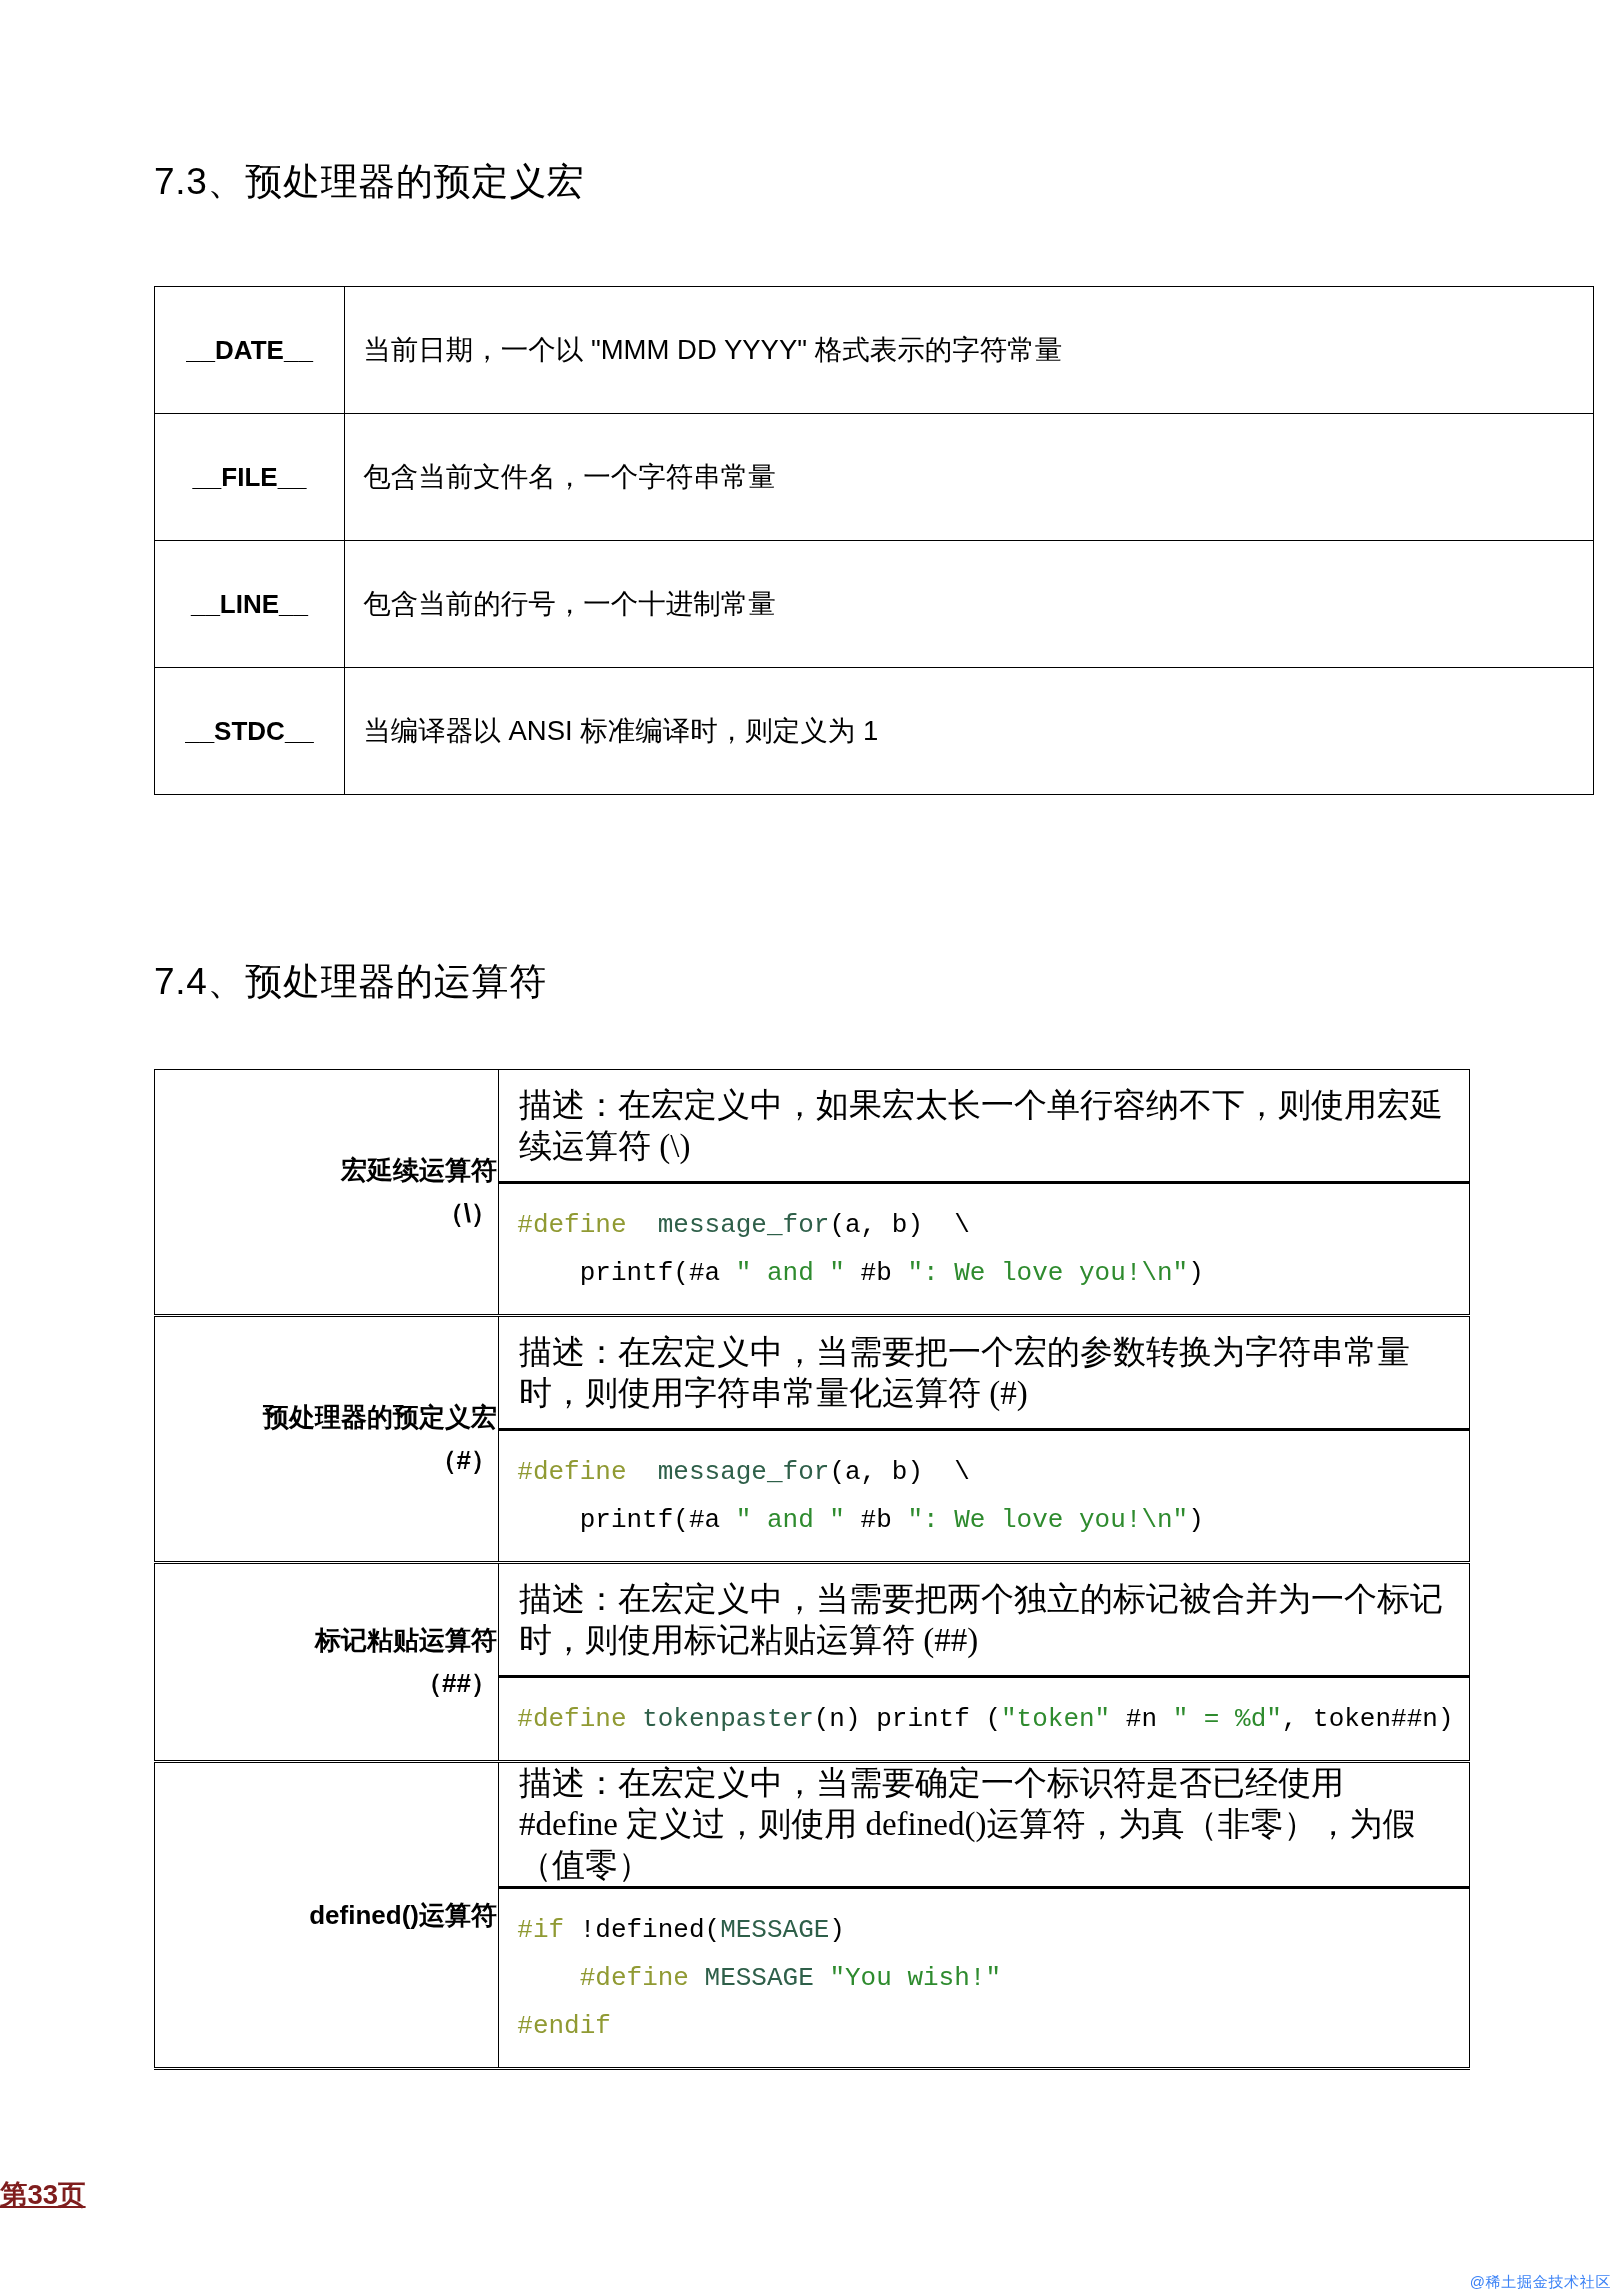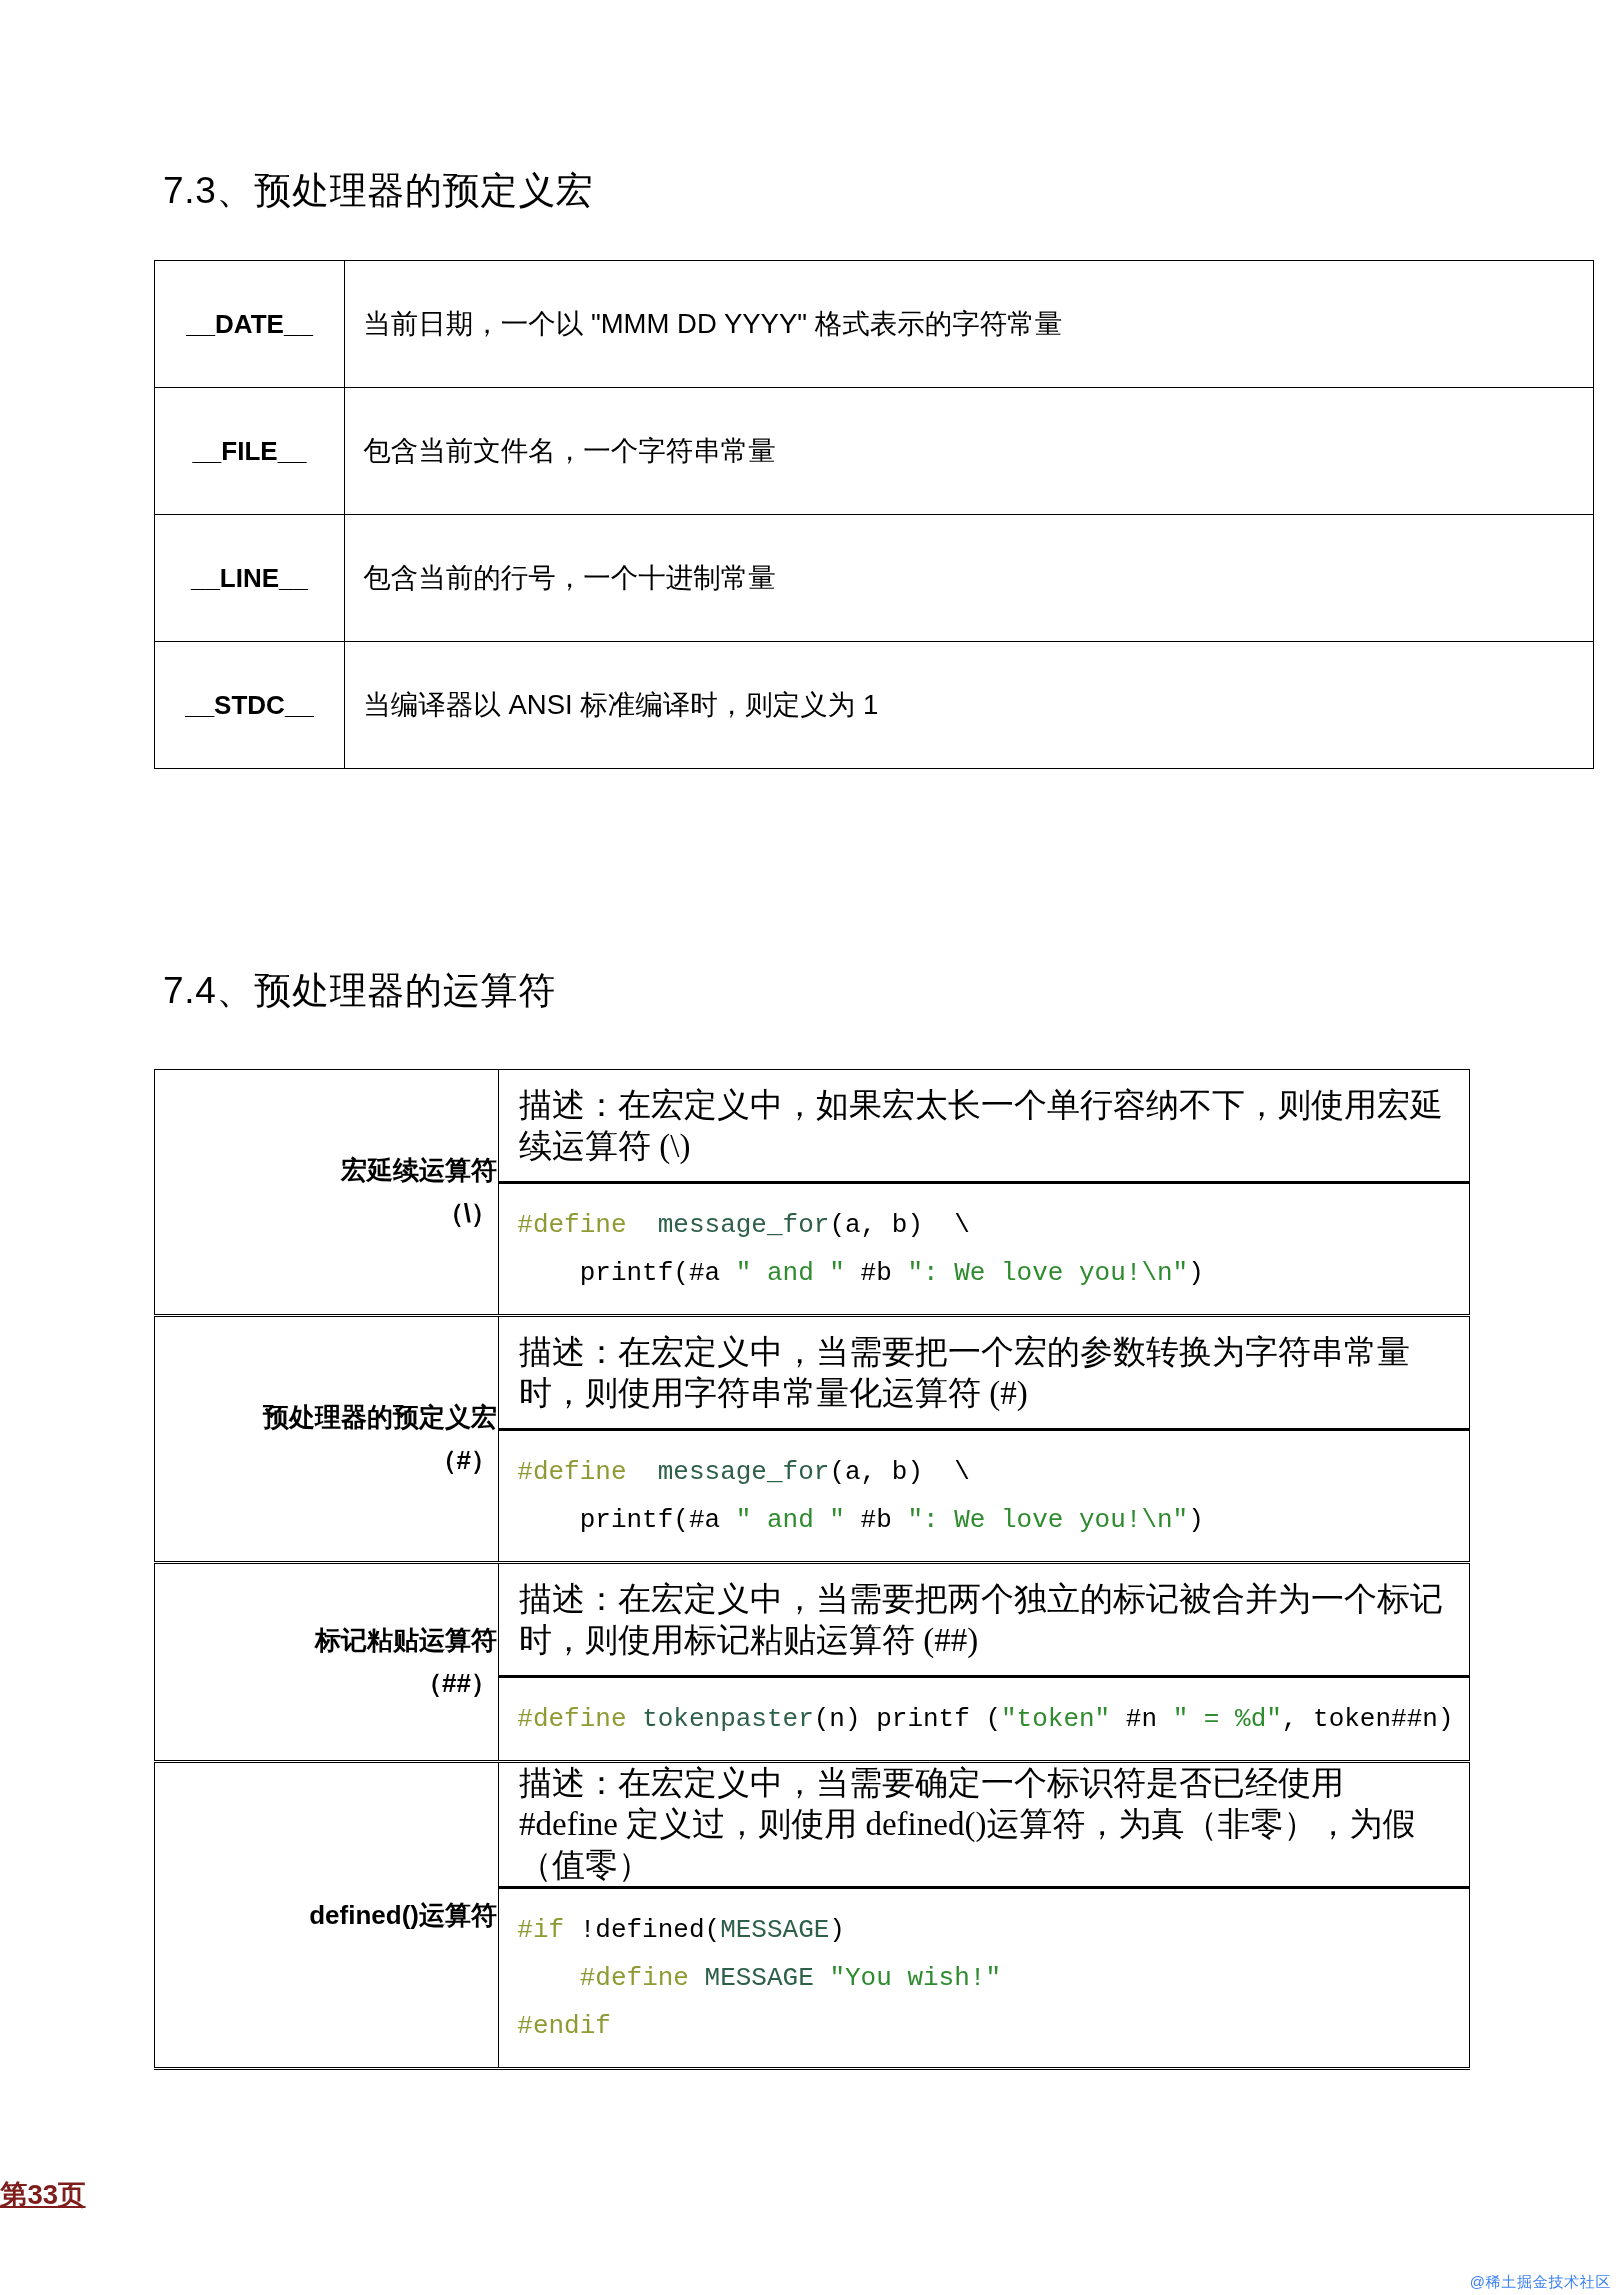--- a/index.html
+++ b/index.html
@@ -1,31 +1,31 @@
 <!DOCTYPE html>
 <html style="--kw: #909a33; --id: #2e5f49; --st: #2e8b2e;font-size:10.5px"><head>
 <meta charset="utf-8">
 <style>
   html,body{margin:0;padding:0;background:#ffffff;}
   .page{
     position:relative;width:1623px;height:2295px;background:#ffffff;
     font-family:"Liberation Sans",sans-serif;color:#000;overflow:hidden;
   }
   .h{
-    position:absolute;left:154px;margin:9px;font-size:37px;font-weight:500;
+    position:absolute;left:154px;margin:0;font-size:37px;font-weight:500;
     letter-spacing:0.7px;color:#000;white-space:nowrap;
   }
   #title-73{top:157px;}
   #title-74{top:957px;}
 
   table{border-collapse:collapse;table-layout:fixed;}
   td{border:1.3px solid #000;}
 
   
-  .t1{position:absolute;left:154px;top:260px;width:1440px;}
+  .t1{position:absolute;left:154px;top:286px;width:1440px;}
   .t1 td{height:124px;vertical-align:middle;}
   .t1 .c1{width:190px;text-align:center;font-weight:700;font-size:26px;}
   .t1 .c2{padding:0 18.3px;font-size:27.5px;}
 
   
   .t2{position:absolute;left:154px;top:1069px;width:1316px;}
   .t2 .op{
     width:344px;text-align:right;vertical-align:middle;
     font-weight:700;font-size:26px;line-height:43px;
     border-bottom:3.9px double #000;

